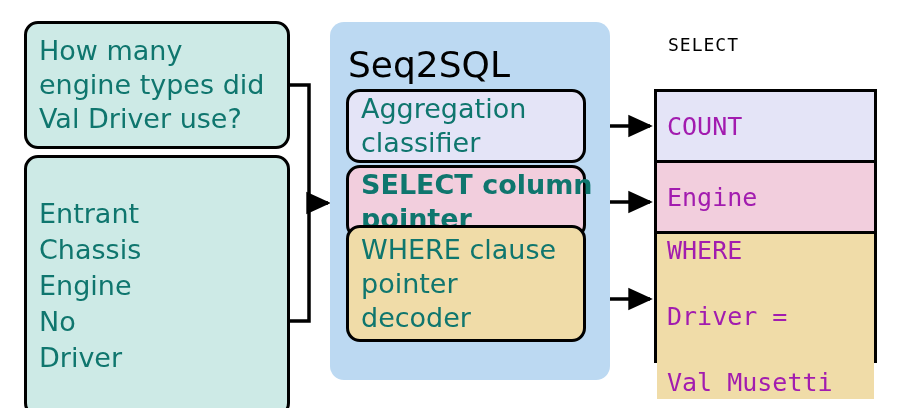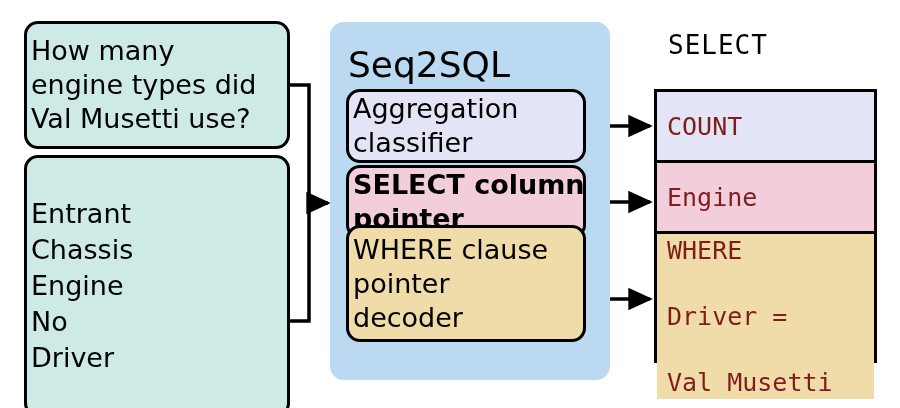--- a/index.html
+++ b/index.html
@@ -24,23 +24,23 @@
     box-sizing: border-box;
     border: 3px solid #000000;
     border-radius: 14px;
     display: flex;
     flex-direction: column;
     justify-content: center;
   }
   .node .line {
     font-size: 27px;
     line-height: 34px;
-    color: #000000;
+    color: #0f766e;
     white-space: pre;
-    padding-left: 4px;
+    padding-left: 12px;
   }
 
   
   #question-box {
     left: 24px;
     top: 21px;
     width: 266px;
     height: 128px;
     background: #cdeae6;
   }
@@ -94,21 +94,21 @@
     width: 240px;
     height: 117px;
     background: #f0dca8;
   }
 
   
   #output-header {
     position: absolute;
     left: 668px;
     top: 30px;
-    font-size: 26px;
+    font-size: 18px;
     line-height: 30px;
     font-family: "DejaVu Sans Mono", monospace;
     color: #000000;
     letter-spacing: 1px;
   }
   #output-table {
     position: absolute;
     left: 654px;
     top: 89px;
     width: 223px;
@@ -125,21 +125,21 @@
     flex-direction: column;
     justify-content: center;
     border-bottom: 3px solid #000000;
     padding-left: 10px;
   }
   .out-row:last-child { border-bottom: none; }
   .out-row .line {
     font-family: "DejaVu Sans Mono", monospace;
     font-size: 25px;
     line-height: 33px;
-    color: #7f1d1d;
+    color: #a21caf;
     white-space: pre;
   }
   #row-count  { flex: 0 0 71px; background: #e4e4f7; }
   #row-engine { flex: 0 0 71px; background: #f2cedd; }
   #row-where  { flex: 1 1 auto;  background: #f0dca8; gap: 33px; }
 
   
   svg.connectors {
     position: absolute;
     left: 0; top: 0;
@@ -171,21 +171,21 @@
       <line x1="586" y1="202" x2="650" y2="202" stroke="#000000" stroke-width="3.5" marker-end="url(#arrowhead)"></line>
     </g>
     <g>
       <line x1="586" y1="299" x2="650" y2="299" stroke="#000000" stroke-width="3.5" marker-end="url(#arrowhead)"></line>
     </g>
   </svg>
 
   <div class="node" id="question-box">
     <div class="line">How many</div>
     <div class="line">engine types did</div>
-    <div class="line">Val Musetti use?</div>
+    <div class="line">Val Driver use?</div>
   </div>
 
   <div class="node" id="columns-box">
     <div class="line">Entrant</div>
     <div class="line">Chassis</div>
     <div class="line">Engine</div>
     <div class="line">No</div>
     <div class="line">Driver</div>
   </div>
 

